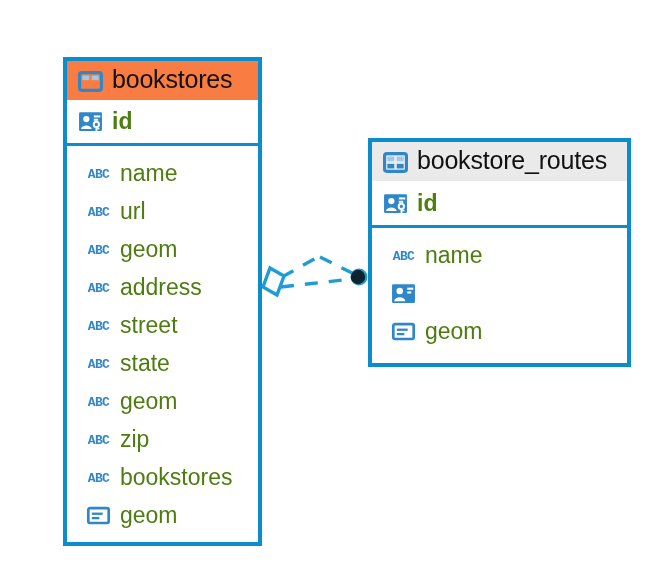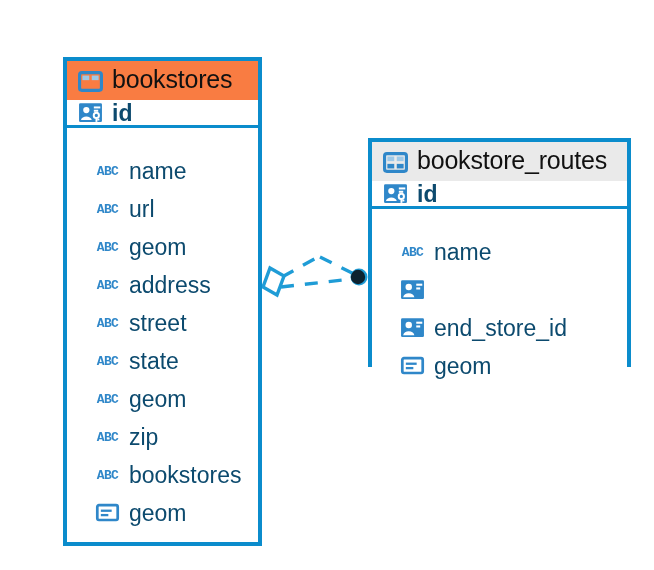--- a/index.html
+++ b/index.html
@@ -48,32 +48,32 @@
   .entity-header.orange { background: #f97c42; }
   .entity-header.grey   { background: #eaeaea; }
 
   .pk-divider {
     height: 3px;
     background: #0b8ccc;
     flex: 0 0 auto;
   }
 
   .entity-body {
-    padding: 17px;
+    padding: 8px;
     background: #ffffff;
   }
 
   .attr-row {
     display: flex;
-    align-items: flex-end;
+    align-items: center;
     gap: 9px;
     padding: 0 10px 0 11px;
     height: 38px;
     font-size: 23px;
-    color: #0c4a6e;
+    color: #4d7c0f;
     white-space: nowrap;
   }
   .attr-row.pk {
     font-weight: bold;
     height: 44px;
   }
   .attr-label { line-height: 1; }
 
   
   .icon {
@@ -285,32 +285,20 @@
               <circle cx="8.4" cy="9.6" r="3.1" fill="#ffffff"></circle>
               <path d="M 3.0 19.4 C 3.8 14.4 13.0 14.4 13.8 19.4 Z" fill="#ffffff"></path>
               <rect x="15.6" y="6.4" width="5.8" height="2.0" fill="#ffffff"></rect>
               <rect x="15.6" y="10.0" width="3.8" height="2.0" fill="#ffffff"></rect>
             </svg>
           </span>
         </div>
         <div class="attr-row">
           <span class="icon">
             <svg width="25" height="25" viewBox="0 0 24 24">
-              <rect x="1" y="3" width="22" height="18" rx="1.2" ry="1.2" fill="#2f87c9"></rect>
-              <circle cx="8.4" cy="9.6" r="3.1" fill="#ffffff"></circle>
-              <path d="M 3.0 19.4 C 3.8 14.4 13.0 14.4 13.8 19.4 Z" fill="#ffffff"></path>
-              <rect x="15.6" y="6.4" width="5.8" height="2.0" fill="#ffffff"></rect>
-              <rect x="15.6" y="10.0" width="3.8" height="2.0" fill="#ffffff"></rect>
-            </svg>
-          </span>
-          <span class="attr-label">end_store_id</span>
-        </div>
-        <div class="attr-row">
-          <span class="icon">
-            <svg width="25" height="25" viewBox="0 0 24 24">
               <rect x="2.2" y="5.0" width="19.6" height="14.2" rx="1.6" ry="1.6" fill="none" stroke="#2f87c9" stroke-width="2.6"></rect>
               <rect x="5.6" y="9.2" width="10.4" height="2.2" fill="#2f87c9"></rect>
               <rect x="5.6" y="13.4" width="7.2" height="2.2" fill="#2f87c9"></rect>
             </svg>
           </span>
           <span class="attr-label">geom</span>
         </div>
       </div>
   </div>
 

